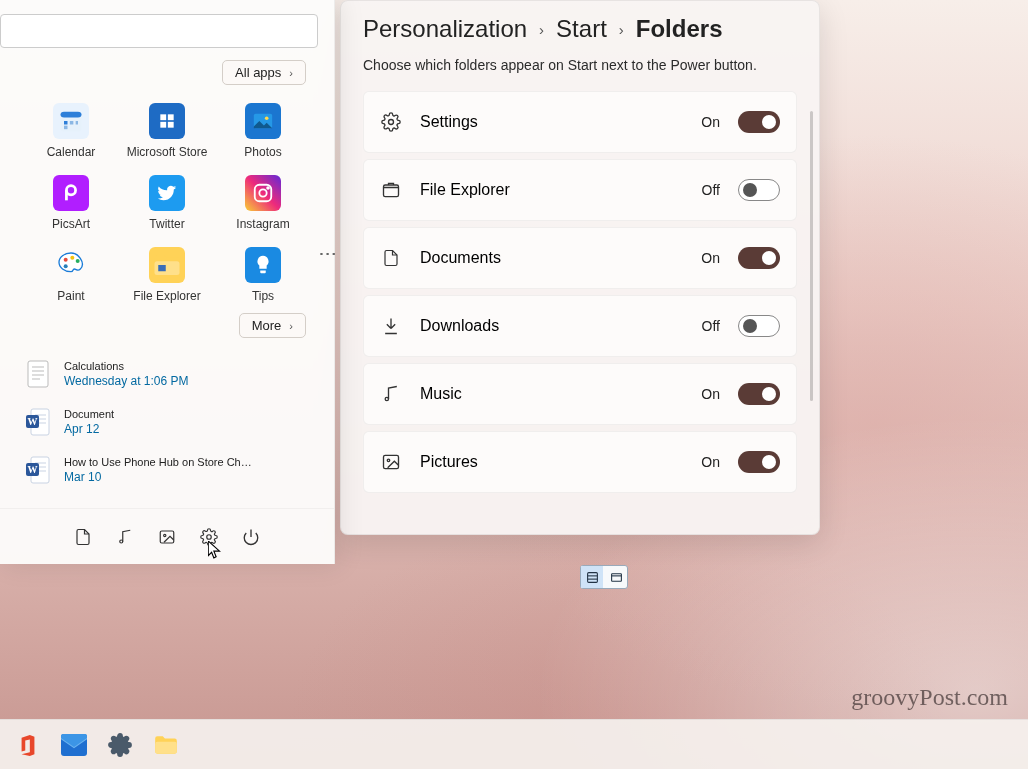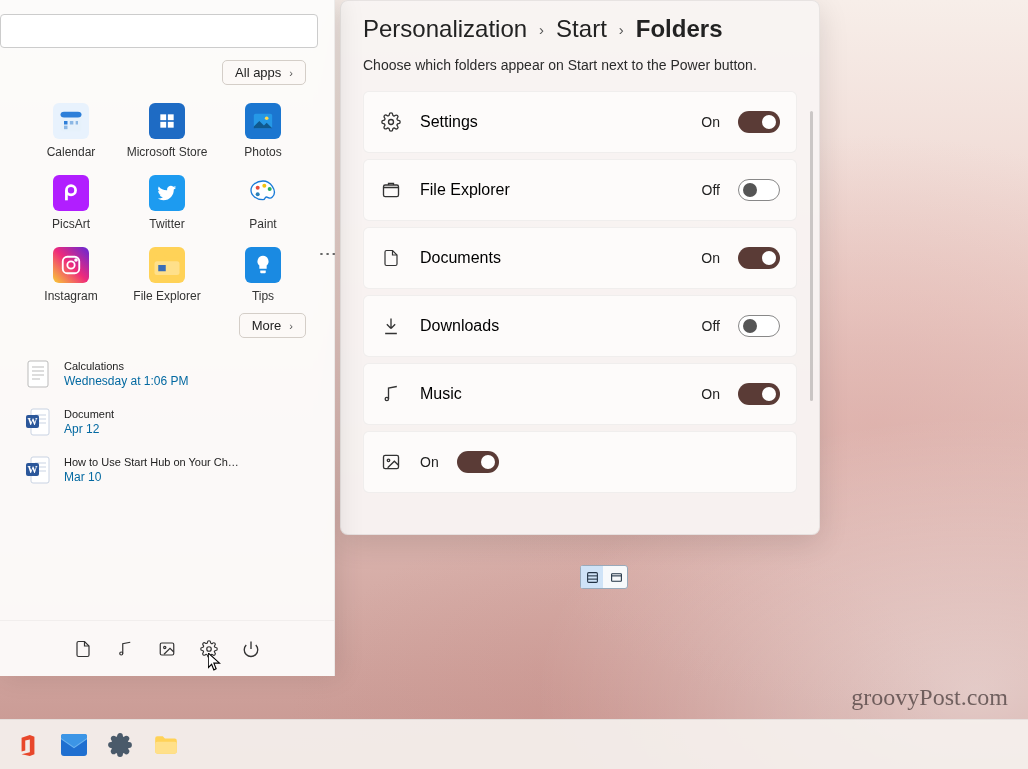--- a/index.html
+++ b/index.html
@@ -73,21 +73,21 @@
   }
   .view-switch div {
     width: 22px; height: 22px; display:flex;align-items:center;justify-content:center;
     font-size: 13px; color:#234;
   }
   .view-switch .active { background: #cfe3f7; }
 
   
   .start-menu {
     position: absolute; left: 0; top: 0;
-    width: 335px; height: 676px;
+    width: 335px; height: 564px;
     background: rgba(252,251,250,0.97);
     border-right: 1px solid rgba(0,0,0,0.06);
     box-shadow: 4px 0 25px rgba(0,0,0,0.10);
     display: flex; flex-direction: column;
   }
   .search-box {
     margin: 14px 16px 12px 0;
     height: 34px;
     background: #fff;
     border: 1px solid #ccc;
@@ -260,20 +260,21 @@
   </div>
 
   <div class="setting-row">
     <span class="setting-icon">
       <svg width="20" height="20" viewBox="0 0 24 24" fill="none" stroke="currentColor" stroke-width="1.6">
           <rect x="3" y="4" width="18" height="16" rx="2"></rect>
           <circle cx="9" cy="10" r="1.5"></circle>
           <path d="M21 16l-5-5-8 8"></path>
         </svg>
     </span>
+    <span class="setting-label">Pictures</span>
     <span class="toggle-state">On</span>
     <span class="toggle on">
         <span class="knob"></span>
       </span>
   </div>
 
   <div class="settings-scroll"></div>
 </div>
 
 <div class="view-switch">
@@ -348,40 +349,40 @@
     </div>
     <div class="app-tile">
       <div class="icon twitter-ic">
         <svg width="22" height="22" viewBox="0 0 24 24" fill="#fff">
             <path d="M22 5.9a8 8 0 0 1-2.3.6 4 4 0 0 0 1.8-2.2 8 8 0 0 1-2.6 1 4 4 0 0 0-6.8 3.6A11.3 11.3 0 0 1 3 4.8a4 4 0 0 0 1.2 5.3 4 4 0 0 1-1.8-.5v.1a4 4 0 0 0 3.2 3.9 4 4 0 0 1-1.8.1 4 4 0 0 0 3.7 2.8A8 8 0 0 1 2 18.1a11.3 11.3 0 0 0 6.1 1.8c7.3 0 11.3-6.1 11.3-11.3v-.5A8 8 0 0 0 22 5.9z"></path>
           </svg>
       </div>
       <span class="label">Twitter</span>
     </div>
     <div class="app-tile">
+      <div class="icon ig-ic">
+        <svg width="22" height="22" viewBox="0 0 24 24" fill="none" stroke="#fff" stroke-width="2">
+            <rect x="3" y="3" width="18" height="18" rx="5"></rect>
+            <circle cx="12" cy="12" r="4"></circle>
+            <circle cx="17.5" cy="6.5" r="1" fill="#fff"></circle>
+          </svg>
+      </div>
+      <span class="label">Instagram</span>
+    </div>
+    <div class="app-tile">
       <div class="icon paint-ic">
         <svg width="32" height="32" viewBox="0 0 24 24">
             <path d="M12 3a9 7 0 1 0 0 14c2 0 1-2 2.5-2S17 17 19 15c2-2 2-5 0-8-2-3-5-4-7-4z" fill="#fff" stroke="#1a7bd8" stroke-width="1"></path>
             <circle cx="8" cy="8" r="1.5" fill="#e74c3c"></circle>
             <circle cx="13" cy="6.5" r="1.5" fill="#f1c40f"></circle>
             <circle cx="17" cy="9" r="1.5" fill="#27ae60"></circle>
             <circle cx="8" cy="13" r="1.5" fill="#2980b9"></circle>
           </svg>
       </div>
       <span class="label">Paint</span>
-    </div>
-    <div class="app-tile">
-      <div class="icon ig-ic">
-        <svg width="22" height="22" viewBox="0 0 24 24" fill="none" stroke="#fff" stroke-width="2">
-            <rect x="3" y="3" width="18" height="18" rx="5"></rect>
-            <circle cx="12" cy="12" r="4"></circle>
-            <circle cx="17.5" cy="6.5" r="1" fill="#fff"></circle>
-          </svg>
-      </div>
-      <span class="label">Instagram</span>
     </div>
     <div class="app-tile">
       <div class="icon fe-ic">
         <svg width="30" height="26" viewBox="0 0 24 20">
             <path d="M2 4a2 2 0 0 1 2-2h5l2 2h9a2 2 0 0 1 2 2v10a2 2 0 0 1-2 2H4a2 2 0 0 1-2-2V4z" fill="#ffd257"></path>
             <rect x="2" y="7" width="20" height="11" rx="2" fill="#ffe08a"></rect>
             <rect x="5" y="10" width="6" height="5" fill="#3a6db8"></rect>
           </svg>
       </div>
       <span class="label">File Explorer</span>
@@ -440,21 +441,21 @@
         <svg width="26" height="28" viewBox="0 0 26 28">
             <rect x="6" y="1" width="18" height="26" rx="2" fill="#fff" stroke="#c9d3e3"></rect>
             <line x1="10" y1="7" x2="21" y2="7" stroke="#c9d3e3"></line>
             <line x1="10" y1="11" x2="21" y2="11" stroke="#c9d3e3"></line>
             <line x1="10" y1="15" x2="21" y2="15" stroke="#c9d3e3"></line>
             <rect x="1" y="7" width="13" height="13" rx="2" fill="#2b579a"></rect>
             <text x="7.5" y="17" font-size="10" fill="#fff" text-anchor="middle" font-family="Segoe UI" font-weight="600">W</text>
           </svg>
       </div>
       <div class="rec-text">
-        <span class="rec-title">How to Use Start Hub on Your Ch…</span>
+        <span class="rec-title">How to Use Phone Hub on Store Ch…</span>
         <span class="rec-sub">Mar 10</span>
       </div>
     </div>
   </div>
 
   <div class="start-footer">
     <span class="ficon">
       <svg width="18" height="20" viewBox="0 0 24 24" fill="none" stroke="#333" stroke-width="1.6">
           <path d="M14 2H6a2 2 0 0 0-2 2v16a2 2 0 0 0 2 2h12a2 2 0 0 0 2-2V8z"></path>
           <path d="M14 2v6h6"></path>

